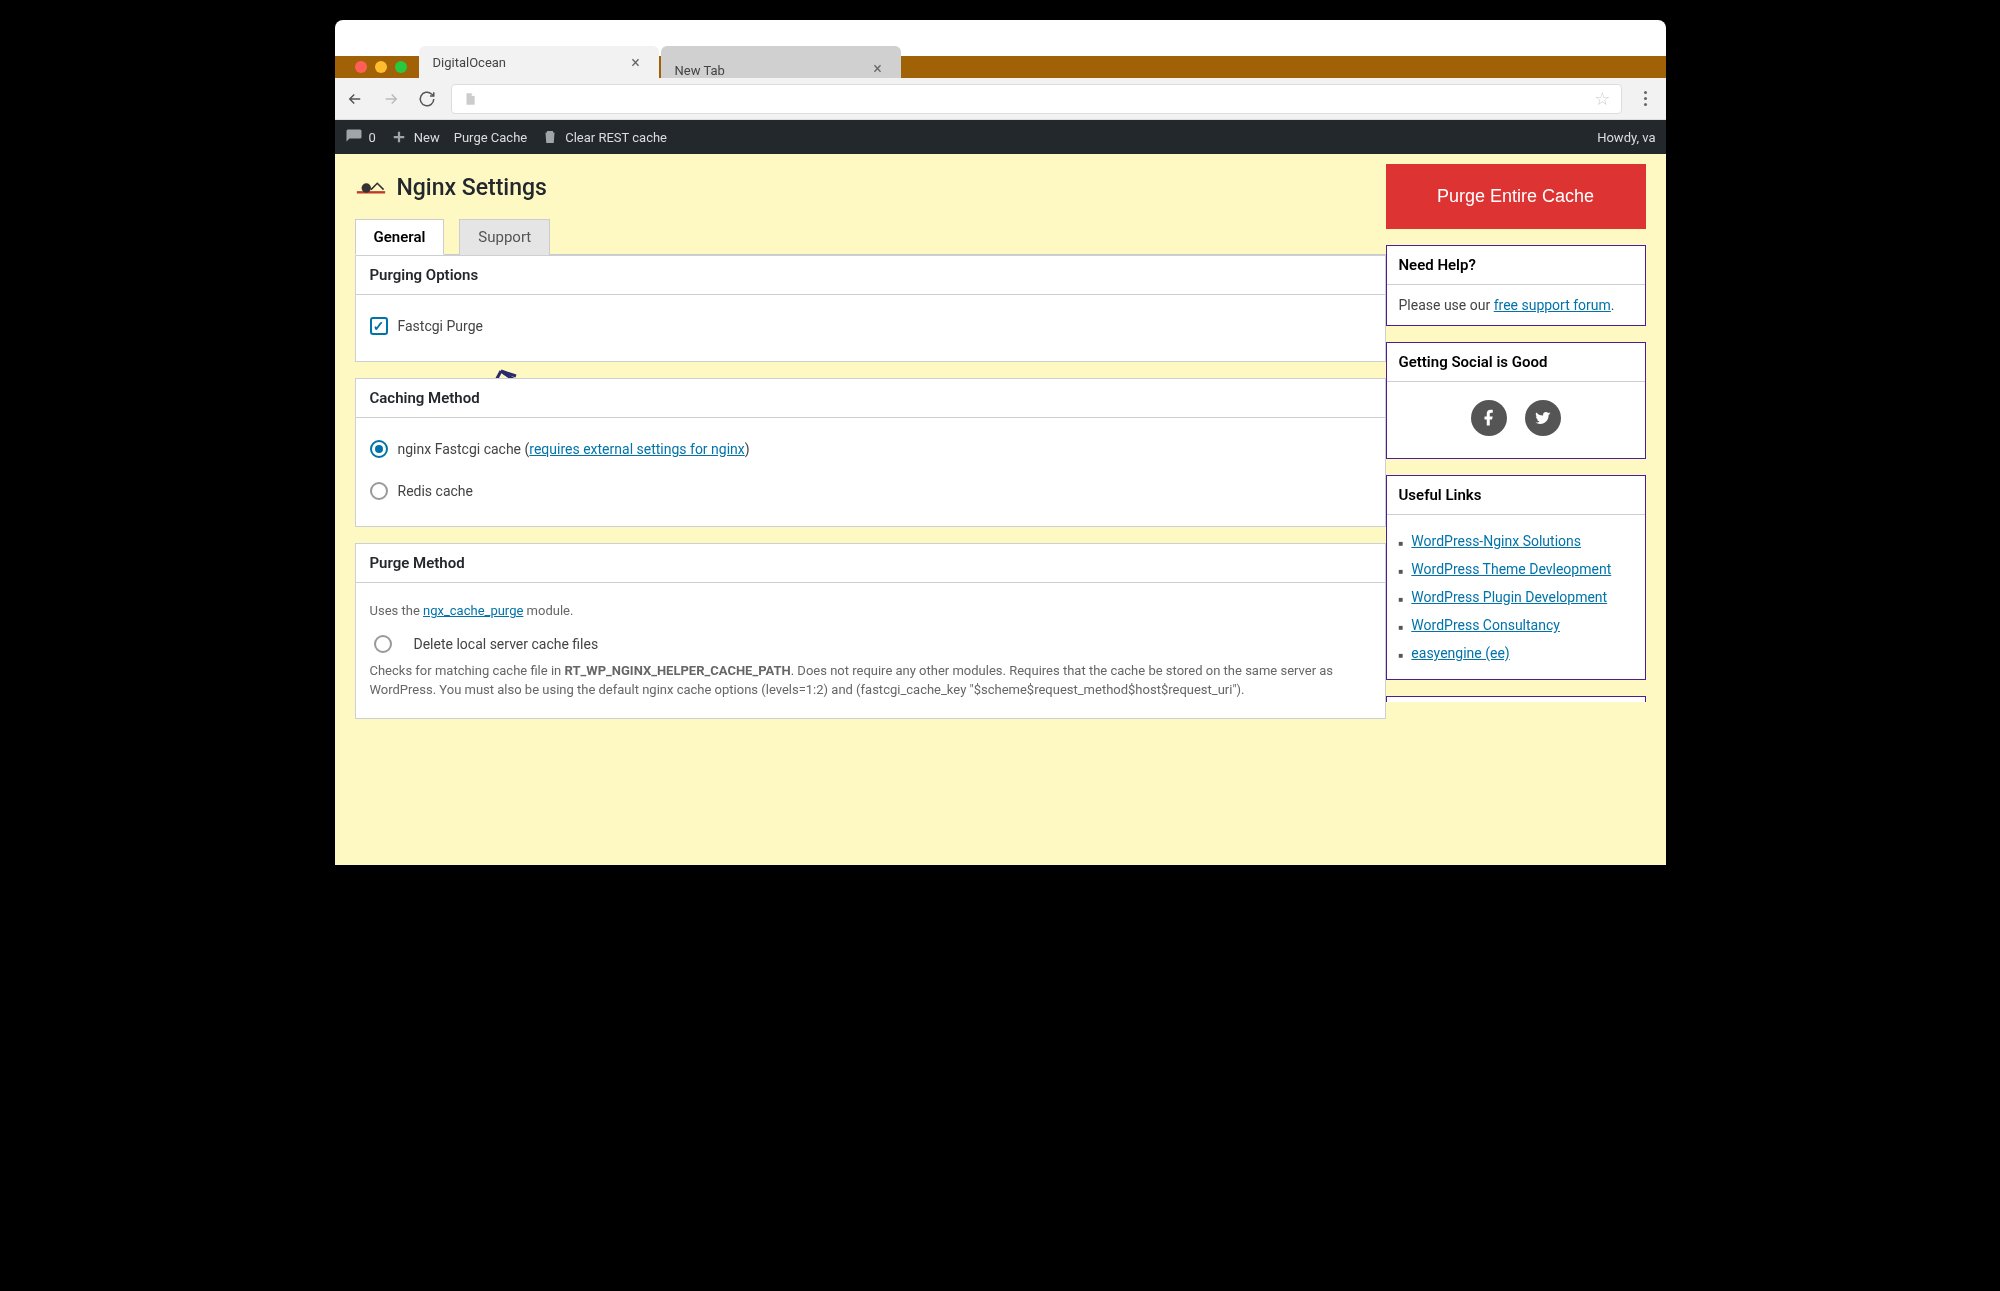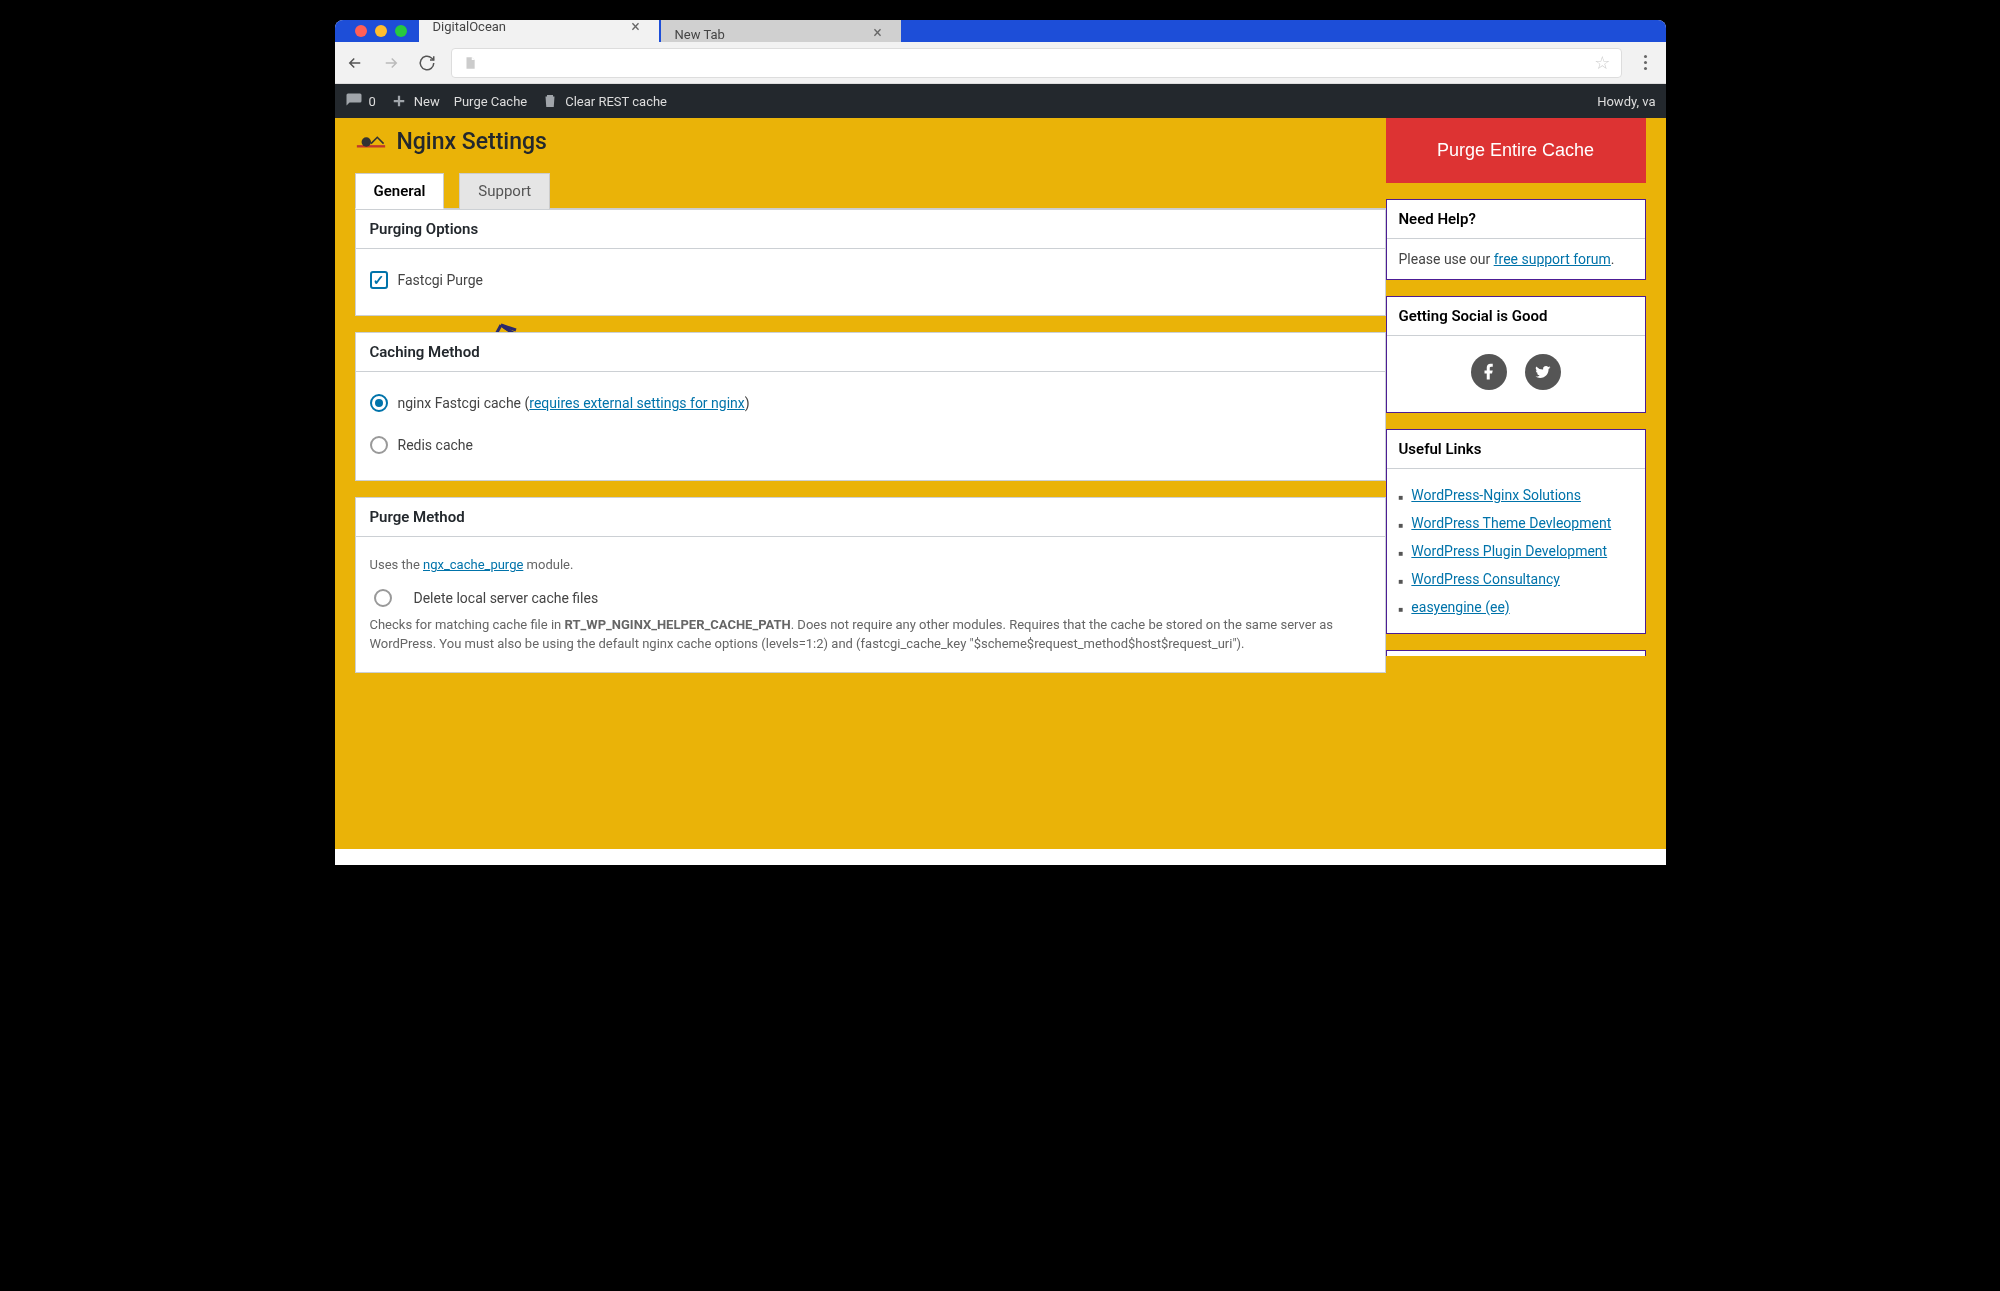--- a/index.html
+++ b/index.html
@@ -1,19 +1,19 @@
 <!DOCTYPE html>
 <html><head>
 <meta charset="utf-8">
 <style>
   * { box-sizing: border-box; margin: 0; padding: 0; }
   body { font-family: -apple-system, BlinkMacSystemFont, "Segoe UI", Roboto, sans-serif; background: #000; }
   .stage { width: 1371px; height: 885px; margin: 0 auto; background: #000; padding: 20px; position: relative; }
   .browser-window { width: 1331px; height: 845px; background: #fff; border-radius: 8px 8px 0 0; overflow: hidden; box-shadow: 0 12px 30px rgba(0,0,0,0.5); position: relative; }
-  .browser-chrome-tabs { height: 22px; background: #1d4ed8; display: flex; align-items: flex-end; padding-left: 8px; }
+  .browser-chrome-tabs { height: 22px; background: #a16207; display: flex; align-items: flex-end; padding-left: 8px; margin-top: 36px; }
   .traffic-lights { display: flex; gap: 8px; align-items: center; padding: 0 12px; height: 100%; }
   .tlight { width: 12px; height: 12px; border-radius: 50%; }
   .tlight.red { background: #ff5f56; }
   .tlight.yellow { background: #ffbd2e; }
   .tlight.green { background: #27c93f; }
   .tab { height: 32px; display: flex; align-items: center; padding: 0 14px; gap: 10px; font-size: 13px; color: #444; border-radius: 6px 6px 0 0; margin-right: 2px; max-width: 240px; }
   .tab.active { background: #f2f2f2; }
   .tab.inactive { background: #d0d0d0; }
   .tab-title { flex: 1; white-space: nowrap; overflow: hidden; }
   .tab-close { font-size: 16px; color: #666; width: 18px; text-align: center; }
@@ -25,21 +25,21 @@
   .page-icon { width: 16px; height: 16px; display: flex; align-items: center; justify-content: center; }
   .page-icon svg { width: 14px; height: 16px; }
   .star-btn { color: #ccc; font-size: 18px; }
   .menu-dots { width: 24px; height: 24px; display: flex; flex-direction: column; align-items: center; justify-content: center; gap: 3px; }
   .menu-dots span { width: 3px; height: 3px; background: #666; border-radius: 50%; }
   .wp-adminbar { height: 34px; background: #23282d; color: #eee; display: flex; align-items: center; padding: 0 10px; font-size: 13px; }
   .wp-adminbar-left { display: flex; align-items: center; gap: 14px; }
   .wp-adminbar-item { display: flex; align-items: center; gap: 6px; color: #ddd; cursor: pointer; }
   .wp-adminbar-item svg { width: 18px; height: 18px; fill: #a0a5aa; }
   .wp-adminbar-right { margin-left: auto; color: #ddd; }
-  .wp-content { background: #eab308; padding: 0 20px 0 20px; display: flex; height: calc(100% - 38px - 42px - 34px); overflow: hidden; }
+  .wp-content { background: #fef9c3; padding: 10px 20px 0 20px; display: flex; height: calc(100% - 38px - 42px - 34px); overflow: hidden; }
   .main-col { flex: 1; min-width: 0; }
   .side-col { width: 260px; flex-shrink: 0; display: flex; flex-direction: column; gap: 16px; }
   .page-title-row { display: flex; align-items: center; gap: 10px; margin: 10px 0 18px 0; }
   .title-icon { width: 32px; height: 22px; }
   .page-title { font-size: 23px; font-weight: 500; color: #23282d; }
   .nav-tabs { display: flex; border-bottom: 1px solid #ccc; margin-bottom: 0; }
   .nav-tab { padding: 8px 18px; font-size: 15px; color: #555; background: #e5e5e5; border: 1px solid #ccc; border-bottom: none; margin-right: 15px; margin-bottom: -1px; cursor: pointer; }
   .nav-tab.active { background: #fff; color: #000; font-weight: 600; border-bottom: 1px solid #fff; }
   .section-card { background: #fff; border: 1px solid #ccd0d4; margin-bottom: 16px; position: relative; }
   .section-header { padding: 10px 14px; border-bottom: 1px solid #ccd0d4; font-size: 15px; font-weight: 600; color: #23282d; }

